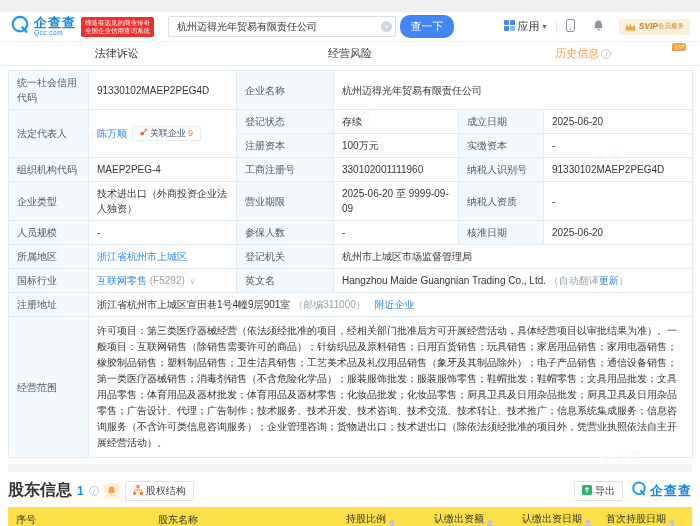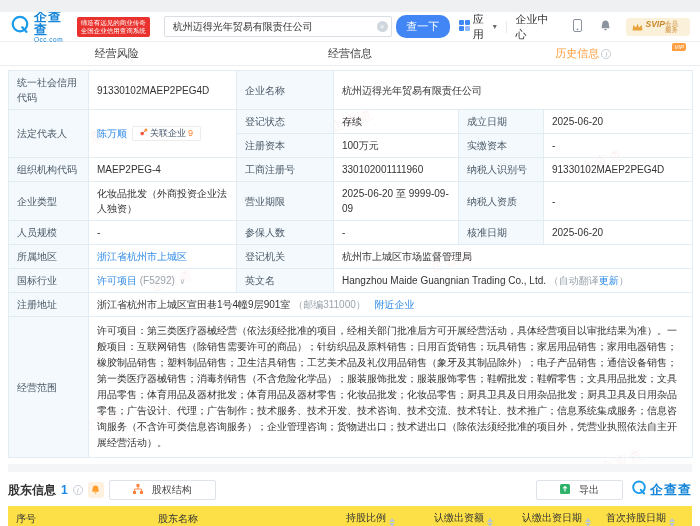--- a/index.html
+++ b/index.html
@@ -51,24 +51,24 @@
   .rel-badge .rel-n{color:#ff7f2a}
   .chev{color:#b0b8c0;font-size:8px;margin-left:2px}
   .scope-cell{line-height:16px !important;padding:6px 8px !important}
 
   
   .divider{height:8px;background:#f3f5f7;margin-top:6px}
 
   
   .sh{padding:5px 8px 0;position:relative;z-index:2}
   .sh-head{display:flex;align-items:center;gap:5px;margin:3px 0 6px}
-  .sh-title{font-size:12px;font-weight:bold;color:#333}
+  .sh-title{font-size:16px;font-weight:bold;color:#333}
   .sh-count{font-size:12px;font-weight:bold;color:#1a88e8}
   .bell-chip{width:16px;height:16px;background:#fef1e0;border-radius:3px;display:flex;align-items:center;justify-content:center;cursor:pointer}
-  .btn{display:inline-flex;align-items:center;gap:9px;border:1px solid #dde3e9;background:#fff;border-radius:2px;font-size:10px;color:#444;padding:2px 23px;cursor:pointer;font-family:inherit}
+  .btn{display:inline-flex;align-items:center;gap:3px;border:1px solid #dde3e9;background:#fff;border-radius:2px;font-size:10px;color:#444;padding:2px 7px;cursor:pointer;font-family:inherit}
   .sh-right{margin-left:auto;display:flex;align-items:center;gap:8px}
   .brand{display:flex;align-items:center;gap:3px}
   .brand-t{font-size:13px;font-weight:bold;color:#1786d9;letter-spacing:1px}
   table.shtab{width:100%;border-collapse:collapse;font-size:10px;table-layout:fixed}
   table.shtab th{background:#fde047;color:#333;font-weight:normal;font-size:10px;padding:5px 4px;text-align:left}
   table.shtab td{padding:7px 4px;border-bottom:1px solid #eef2f6}
   .num{text-align:center}
   th.num{text-align:center}
   .sort{display:inline-flex;flex-direction:column;gap:1px;margin-left:3px;vertical-align:-1px}
   .sort i{display:block;width:0;height:0;border-left:3px solid transparent;border-right:3px solid transparent}
@@ -110,23 +110,20 @@
               <rect x="6" width="5" height="5" rx="1" fill="#3f87f5"></rect>
               <rect y="6" width="5" height="5" rx="1" fill="#3f87f5"></rect>
               <rect x="6" y="6" width="5" height="5" rx="1" fill="#8fb7f9"></rect>
             </svg>
         </span>
         <span>应用</span>
         <span class="caret">▾</span>
       </div>
       <span class="nav-sep"></span>
       <div class="nav-item">
-        <span>企业中心</span>
-      </div>
-      <div class="nav-item">
         <span>
           <svg width="9" height="13" viewBox="0 0 9 13">
               <rect x="0.5" y="0.5" width="8" height="12" rx="1.5" stroke="#8a939e" fill="none"></rect>
               <circle cx="4.5" cy="10.3" r="0.9" fill="#8a939e"></circle>
             </svg>
         </span>
       </div>
       <div class="nav-item">
         <span>
           <svg width="11" height="12" viewBox="0 0 9 10">
@@ -144,24 +141,24 @@
         <span class="svip-col">
           <span class="svip-t">SVIP</span>
           <span class="svip-s">会员服务</span>
         </span>
       </div>
     </div>
   </div>
 
   <div class="tabs">
     <div class="tab">
+      <span>法律诉讼</span>
+    </div>
+    <div class="tab">
       <span>经营风险</span>
-    </div>
-    <div class="tab">
-      <span>经营信息</span>
     </div>
     <div class="tab hist">
       <span class="vip-tag">VIP</span>
       <span>历史信息</span>
       <span class="info-c">i</span>
     </div>
   </div>
 
   <span class="wm" style="left:60px;top:120px">企查查</span>
   <span class="wm" style="left:330px;top:100px">企查查</span>
@@ -216,21 +213,21 @@
       <tr>
         <td class="lbl">组织机构代码</td>
         <td>MAEP2PEG-4</td>
         <td class="lbl">工商注册号</td>
         <td>330102001111960</td>
         <td class="lbl">纳税人识别号</td>
         <td>91330102MAEP2PEG4D</td>
       </tr>
       <tr>
         <td class="lbl">企业类型</td>
-        <td>化妆品批发（外商投资企业法人独资）</td>
+        <td>技术进出口（外商投资企业法人独资）</td>
         <td class="lbl">营业期限</td>
         <td>2025-06-20 至 9999-09-09</td>
         <td class="lbl">纳税人资质</td>
         <td>-</td>
       </tr>
       <tr>
         <td class="lbl">人员规模</td>
         <td>-</td>
         <td class="lbl">参保人数</td>
         <td>-</td>
@@ -239,21 +236,21 @@
       </tr>
       <tr>
         <td class="lbl">所属地区</td>
         <td><span class="lnk">浙江省杭州市上城区</span></td>
         <td class="lbl">登记机关</td>
         <td colspan="3">杭州市上城区市场监督管理局</td>
       </tr>
       <tr>
         <td class="lbl">国标行业</td>
         <td>
-          <span class="lnk">许可项目</span>
+          <span class="lnk">互联网零售</span>
           <span class="muted">(F5292)</span>
           <span class="chev">∨</span>
         </td>
         <td class="lbl">英文名</td>
         <td colspan="3">
           <span>Hangzhou Maide Guangnian Trading Co., Ltd.</span>
           <span class="muted">（自动翻译</span><span class="lnk">更新</span><span class="muted">）</span>
         </td>
       </tr>
       <tr>

